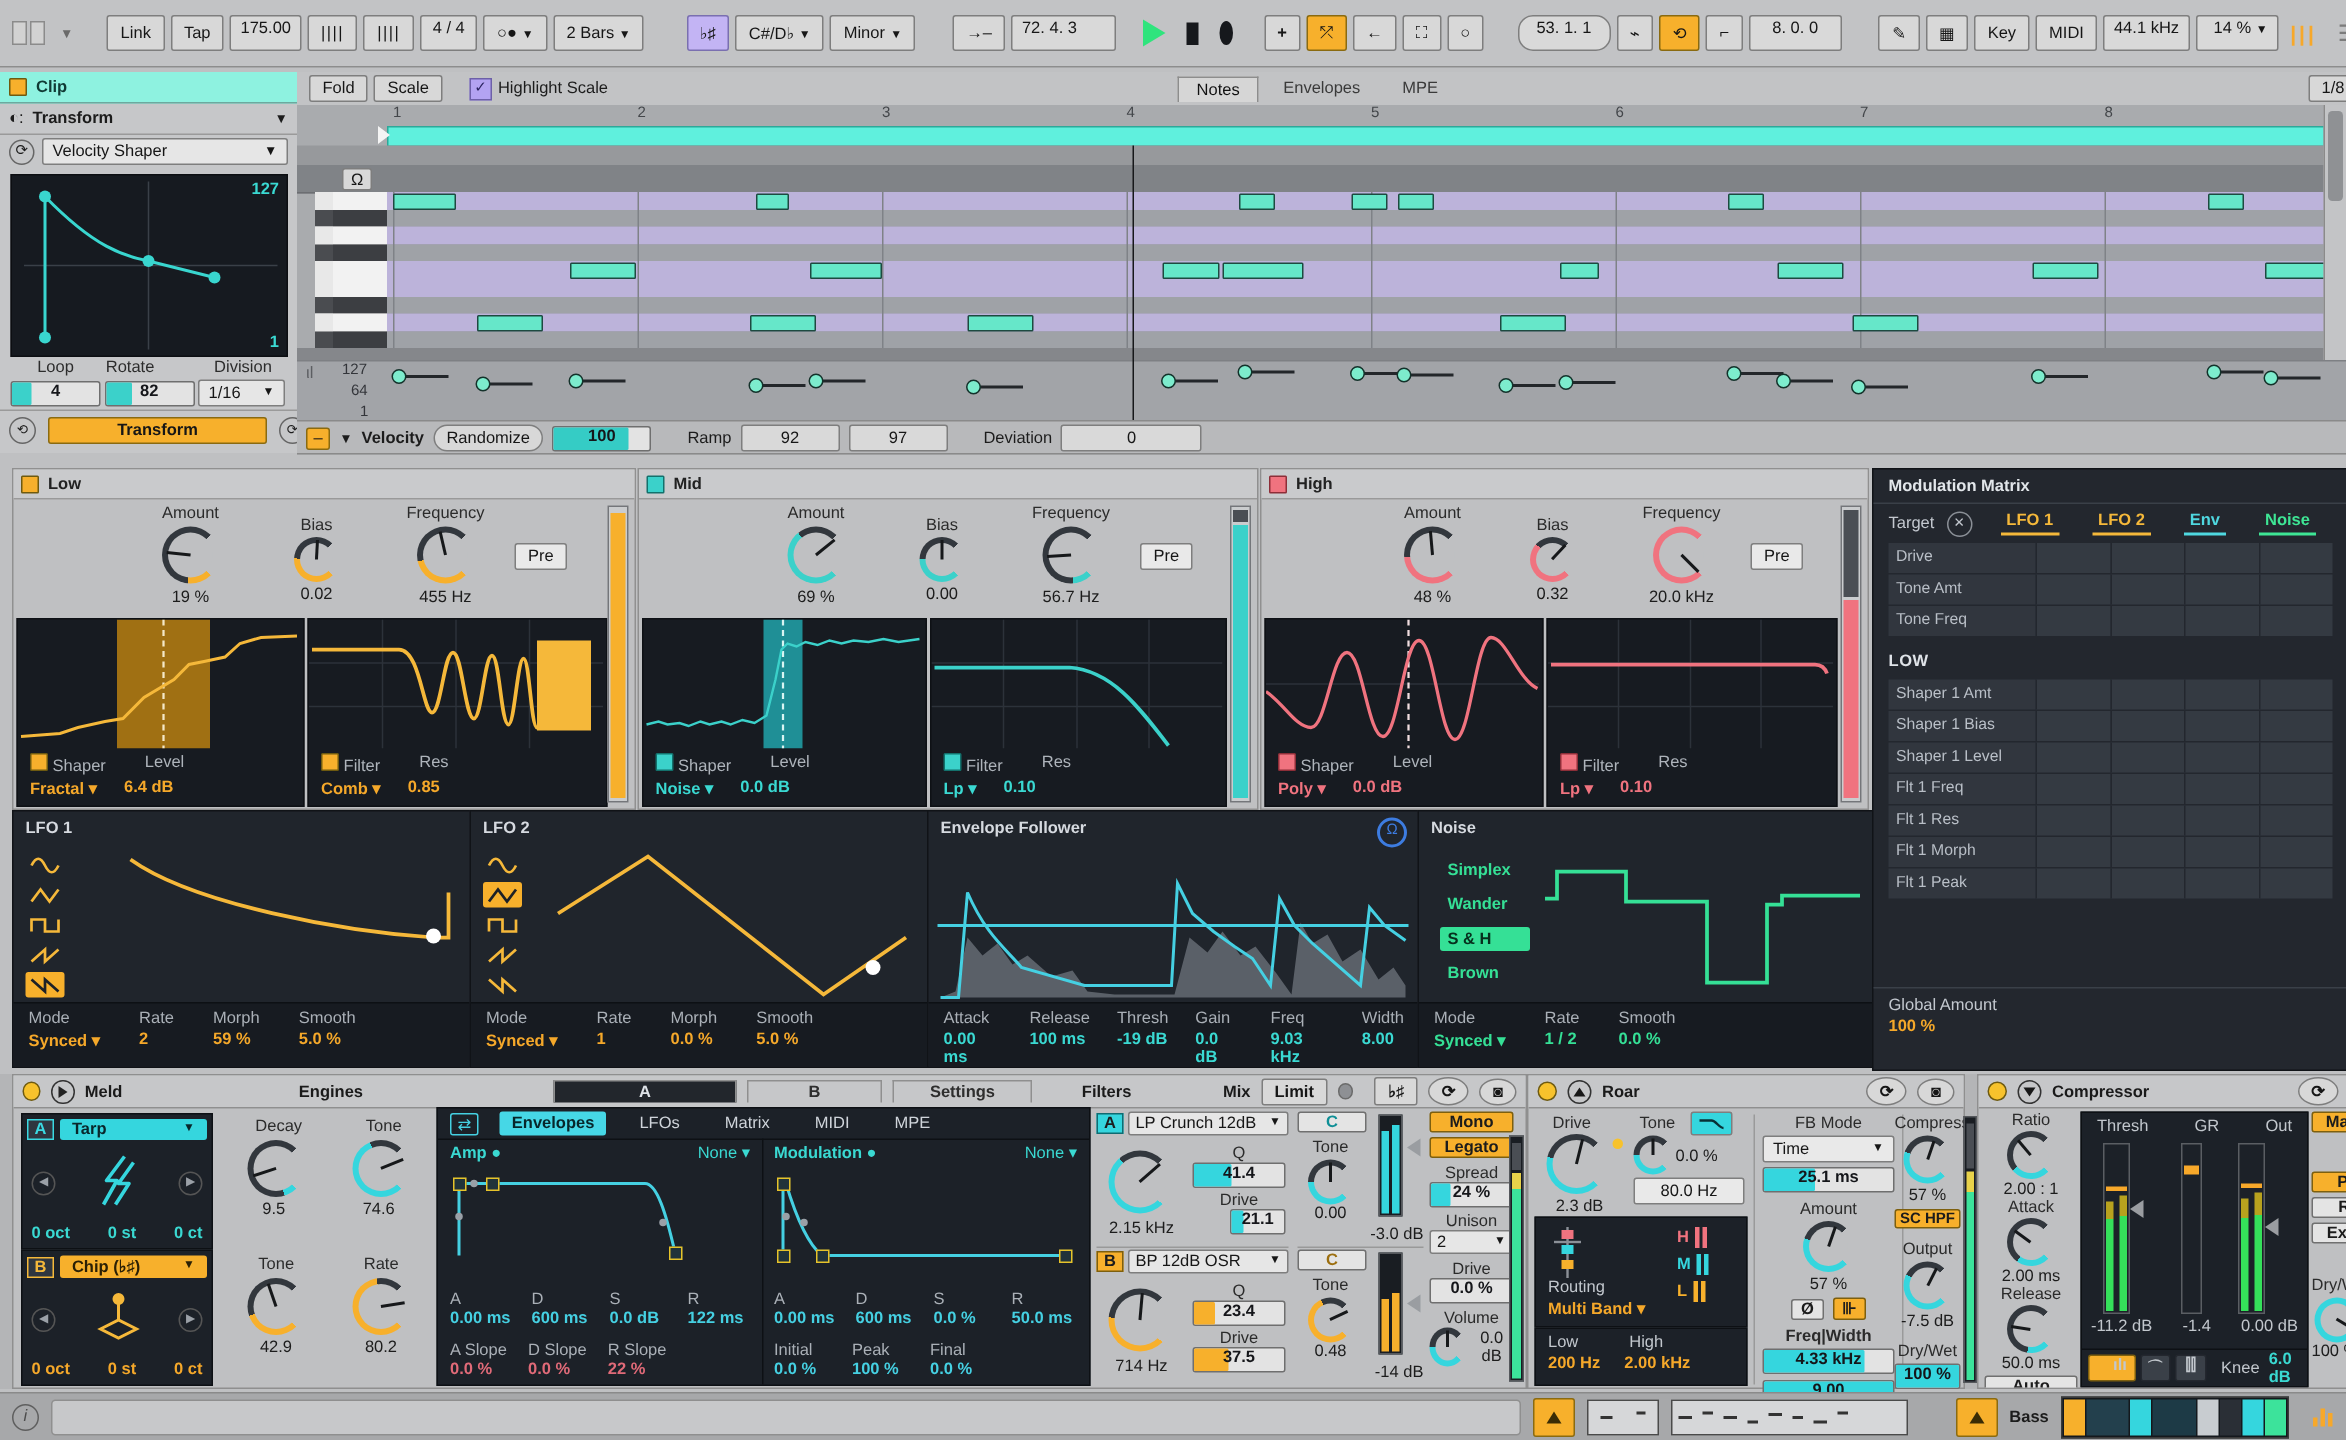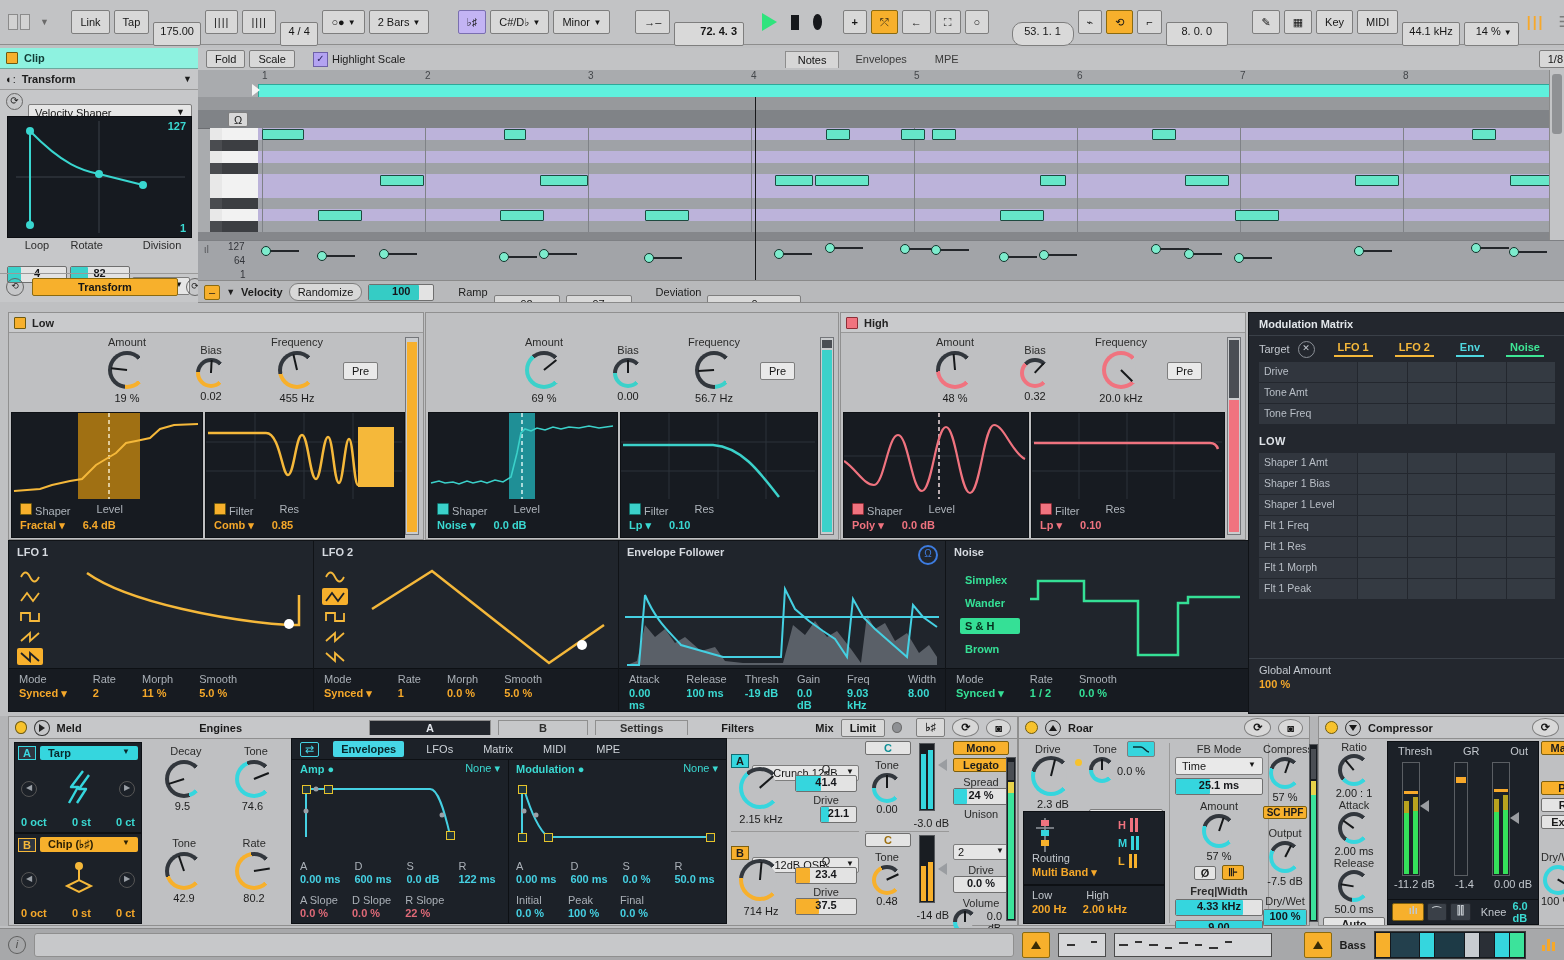--- a/index.html
+++ b/index.html
@@ -3,21 +3,21 @@
 <meta charset="utf-8">
 <style>
   html,body{margin:0;padding:0;background:#888;}
   #app{position:relative;width:1564px;height:960px;background:#bfc0c2;font-family:"Liberation Sans",sans-serif;font-size:11px;color:#1c1c1c;overflow:hidden;-webkit-font-smoothing:antialiased;}
   .ab{position:absolute;}
   .row{display:flex;align-items:center;}
   
   .btn{background:#d8d8d8;border:1px solid #7e7e7e;border-radius:2px;padding:2px 8px;color:#161616;display:inline-flex;align-items:center;justify-content:center;white-space:nowrap;}
   .btn.on{background:#f7b02c;border-color:#8a6a10;}
   .btn.purple{background:#c3b4f4;border-color:#7a6fb0;}
-  .field{background:#d9d9d9;border:1px solid #7e7e7e;border-radius:2px;padding:2px 6px;color:#161616;white-space:nowrap;margin-top:24px;}
+  .field{background:#d9d9d9;border:1px solid #7e7e7e;border-radius:2px;padding:2px 6px;color:#161616;white-space:nowrap;}
   .chk{width:10px;height:10px;border:1px solid #555;display:inline-block;border-radius:1px;}
   .knob{border-radius:50%;position:relative;background:conic-gradient(from 135deg, var(--c) 0 var(--deg), #32373d var(--deg) 270deg, transparent 270deg 360deg);}
   .knob::before{content:"";position:absolute;inset:4px;border-radius:50%;background:var(--bg,#bfc0c2);}
   .knob::after{content:"";position:absolute;left:50%;bottom:50%;width:2px;height:42%;background:var(--nc,#16181a);transform-origin:50% 100%;transform:translateX(-50%) rotate(var(--rot));}
   .tri-up{width:0;height:0;border-left:5px solid transparent;border-right:5px solid transparent;border-bottom:8px solid #181818;}
   .tri-dn{width:0;height:0;border-left:5px solid transparent;border-right:5px solid transparent;border-top:8px solid #181818;}
   .tri-l{width:0;height:0;border-top:6px solid transparent;border-bottom:6px solid transparent;border-right:9px solid #9a9da1;}
   .led{width:11px;height:11px;border-radius:50%;background:#f7c22c;border:1px solid #6e5a10;}
   svg{display:block;}
   
@@ -97,21 +97,21 @@
     <span class="btn"><span>2 Bars</span>&nbsp;<span style="font-size:8px;">▼</span></span>
     <span style="width:36px;"></span>
     <span class="btn purple">♭♯</span>
     <span class="btn"><span>C#/D♭</span>&nbsp;<span style="font-size:8px;">▼</span></span>
     <span class="btn" style="width:70px;justify-content:space-between;">
         <span>Minor</span>
         <span style="font-size:8px;">▼</span>
       </span>
     <span style="width:30px;"></span>
     <span class="btn">→‒</span>
-    <span class="field" style="width:100px;text-align:right;font-weight:bold;">72. 4. 3</span>
+    <span class="field" style="width:100px;text-align:left;">72. 4. 3</span>
     <span style="width:18px;"></span>
     <span style="width:0;height:0;border-top:9px solid transparent;border-bottom:9px solid transparent;border-left:15px solid #2fe47d;"></span>
     <span style="width:15px;height:15px;background:#16181c;margin-left:10px;"></span>
     <span style="width:16px;height:16px;border-radius:50%;background:#16181c;margin-left:10px;"></span>
     <span style="width:22px;"></span>
     <span class="btn" style="font-weight:bold;">+</span>
     <span class="btn on">⤱</span>
     <span class="btn">←</span>
     <span class="btn">⛶</span>
     <span class="btn">○</span>
@@ -405,20 +405,24 @@
           <span><span>Comb</span> ▾</span>
           <span>0.85</span>
         </div>
     </div>
     <div class="meter" style="left:396px;top:24px;height:196px;">
         <div style="position:absolute;left:1px;right:1px;top:4px;bottom:2px;background:#f7b02c;"></div>
       </div>
   </div>
 
   <div class="band ab" style="left:425px;width:412px;">
+    <div class="bandhead">
+        <span class="chk" style="background:#3bd1ca;border-color:#13716c;"></span>
+        <span>Mid</span>
+      </div>
     <div class="ab" style="left:0;top:19px;width:390px;height:78px;">
       <div class="ab" style="left:78px;top:4px;width:80px;">
           <div class="kl">Amount</div>
           <div class="knob" style="--c:#3bd1ca;--deg:186deg;--rot:51deg;width:38px;height:38px;margin:3px auto;"></div>
           <div class="kv">69 %</div>
         </div>
       <div class="ab" style="left:170px;top:12px;width:64px;">
           <div class="kl">Bias</div>
           <div class="knob" style="--c:#3bd1ca;--deg:135deg;--rot:0deg;width:30px;height:30px;margin:2px auto;"></div>
           <div class="kv">0.00</div>
@@ -572,21 +576,21 @@
       <div>
           <div class="pl">Mode</div>
           <div class="pv orangeT"><span>Synced</span> ▾</div>
         </div>
       <div>
           <div class="pl">Rate</div>
           <div class="pv orangeT">2</div>
         </div>
       <div>
           <div class="pl">Morph</div>
-          <div class="pv orangeT">11 %</div>
+          <div class="pv orangeT">59 %</div>
         </div>
       <div>
           <div class="pl">Smooth</div>
           <div class="pv orangeT">5.0 %</div>
         </div>
     </div>
   </div>
 
   <div class="msrc ab" style="left:313px;width:305px;">
     <b class="ab" style="left:8px;top:5px;color:#d6dae0;">LFO 2</b>

